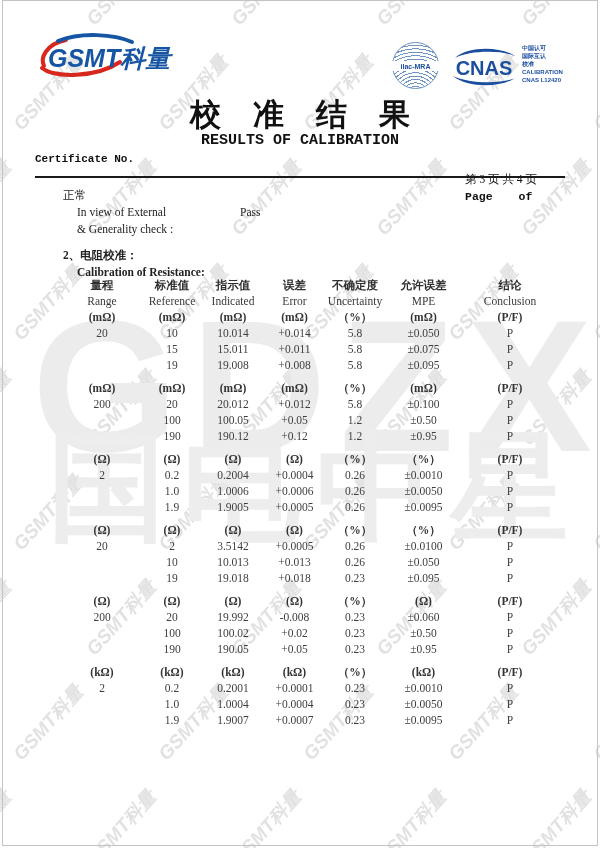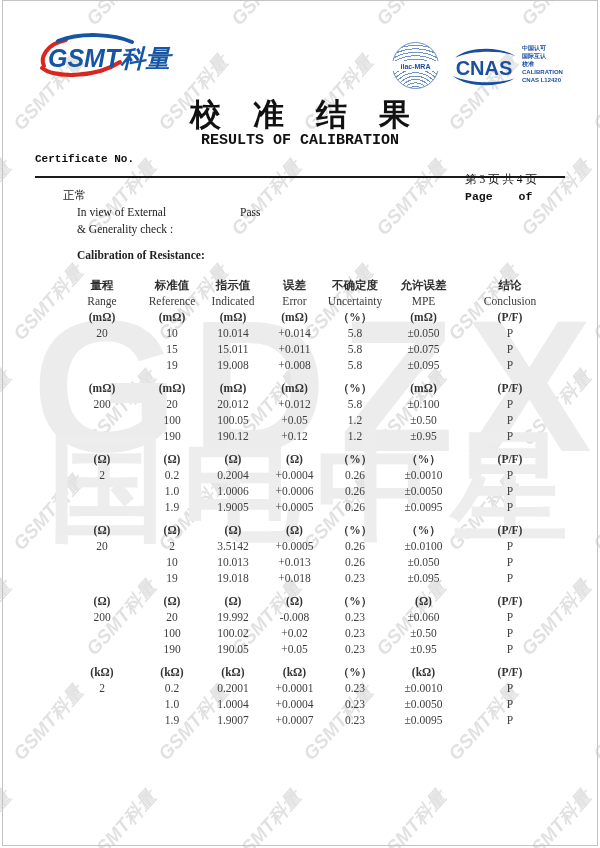--- a/index.html
+++ b/index.html
@@ -187,20 +187,21 @@
       <div class="sec-row indent">
         <span class="lab-en">In view of External</span>
         <span>Pass</span>
       </div>
       <div class="sec-row indent">
         <span class="lab-en">&amp; Generality check :</span>
       </div>
     </div>
 
     <div class="sec2">
+      <div class="zh">2、电阻校准：</div>
       <div class="en">Calibration of Resistance:</div>
     </div>
 
     <table class="cal">
       <colgroup>
         <col style="width:84px">
           <col style="width:56px">
           <col style="width:66px">
           <col style="width:57px">
         <col style="width:64px">

